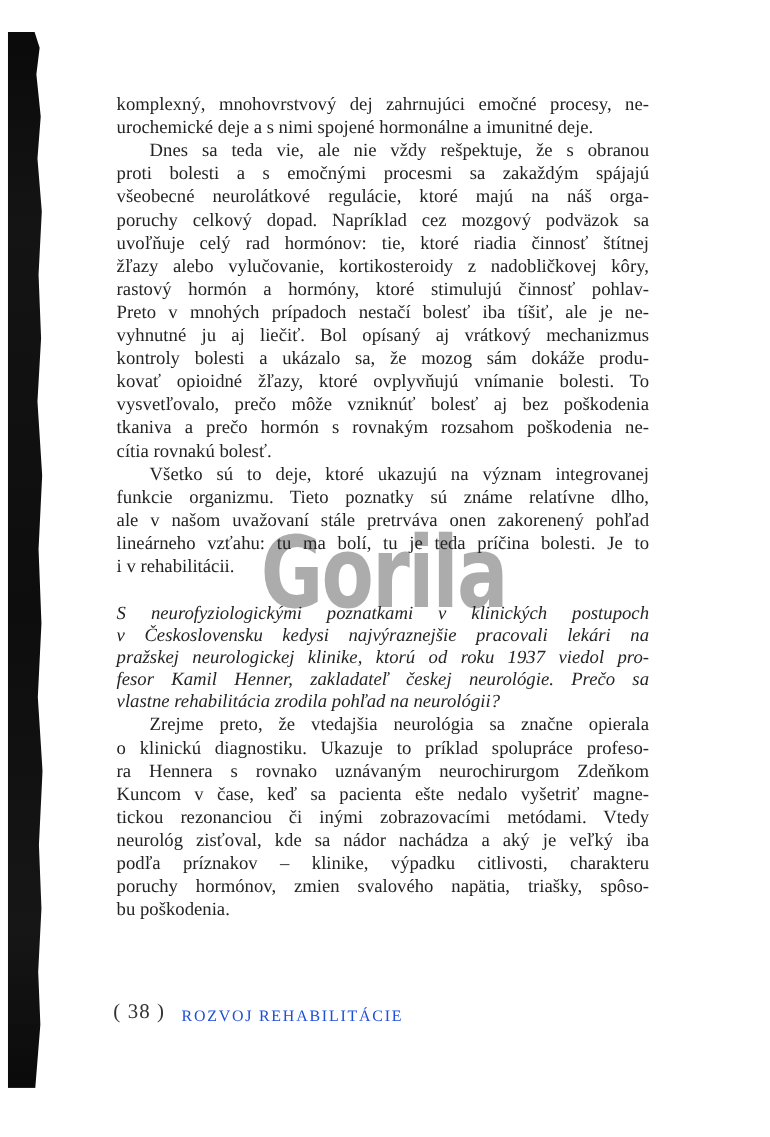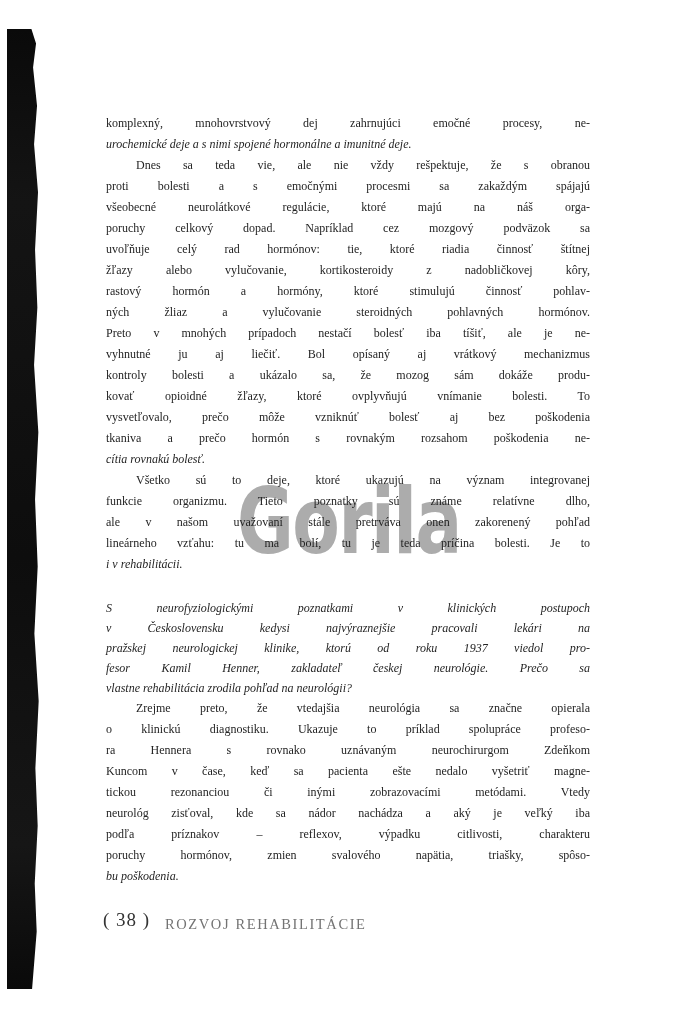--- a/index.html
+++ b/index.html
@@ -32,33 +32,33 @@
     letter-spacing: -2px;
     color: #a5a5a5;
     transform: scaleX(0.77);
     transform-origin: left top;
     z-index: 1;
     opacity: 0.92;
   }
   .text-block {
     position: absolute;
     left: 106px;
-    top: 113px;
+    top: 84px;
     width: 484px;
     z-index: 2;
     color: #242424;
-    font-size: 12px;
+    font-size: 17px;
   }
   .line {
     line-height: 21px;
     text-align: justify;
     text-align-last: justify;
     white-space: normal;
   }
-  .line.lastline { text-align-last: left; font-style: italic; }
+  .line.lastline { text-align-last: left; }
   .line.indent { text-indent: 30px; }
   .para.italic .line {
     font-style: italic;
     line-height: 20px;
   }
   .footer-pagenum {
     position: absolute;
     left: 103px;
     top: 909px;
     z-index: 2;
@@ -66,21 +66,21 @@
     letter-spacing: 1px;
     color: #333333;
   }
   .footer-chapter {
     position: absolute;
     left: 165px;
     top: 916px;
     z-index: 2;
     font-size: 14.5px;
     letter-spacing: 1.6px;
-    color: #737373;
+    color: #1d4ed8;
   }
 </style>
 </head>
 <body>
 
 <div class="page">
   <div class="book-edge"></div>
 
   <div class="watermark">Gorila</div>
 
@@ -90,21 +90,20 @@
         <div class="line lastline">urochemické deje a s nimi spojené hormonálne a imunitné deje.</div>
       </div>
       <div class="para">
         <div class="line indent">Dnes sa teda vie, ale nie vždy rešpektuje, že s obranou</div>
         <div class="line">proti bolesti a s emočnými procesmi sa zakaždým spájajú</div>
         <div class="line">všeobecné neurolátkové regulácie, ktoré majú na náš orga-</div>
         <div class="line">poruchy celkový dopad. Napríklad cez mozgový podväzok sa</div>
         <div class="line">uvoľňuje celý rad hormónov: tie, ktoré riadia činnosť štítnej</div>
         <div class="line">žľazy alebo vylučovanie, kortikosteroidy z nadobličkovej kôry,</div>
         <div class="line">rastový hormón a hormóny, ktoré stimulujú činnosť pohlav-</div>
-        <div class="line">ných žliaz a vylučovanie steroidných pohlavných hormónov.</div>
         <div class="line">Preto v mnohých prípadoch nestačí bolesť iba tíšiť, ale je ne-</div>
         <div class="line">vyhnutné ju aj liečiť. Bol opísaný aj vrátkový mechanizmus</div>
         <div class="line">kontroly bolesti a ukázalo sa, že mozog sám dokáže produ-</div>
         <div class="line">kovať opioidné žľazy, ktoré ovplyvňujú vnímanie bolesti. To</div>
         <div class="line">vysvetľovalo, prečo môže vzniknúť bolesť aj bez poškodenia</div>
         <div class="line">tkaniva a prečo hormón s rovnakým rozsahom poškodenia ne-</div>
         <div class="line lastline">cítia rovnakú bolesť.</div>
       </div>
       <div class="para">
         <div class="line indent">Všetko sú to deje, ktoré ukazujú na význam integrovanej</div>
@@ -120,21 +119,21 @@
         <div class="line">fesor Kamil Henner, zakladateľ českej neurológie. Prečo sa</div>
         <div class="line lastline">vlastne rehabilitácia zrodila pohľad na neurológii?</div>
       </div>
       <div class="para">
         <div class="line indent">Zrejme preto, že vtedajšia neurológia sa značne opierala</div>
         <div class="line">o klinickú diagnostiku. Ukazuje to príklad spolupráce profeso-</div>
         <div class="line">ra Hennera s rovnako uznávaným neurochirurgom Zdeňkom</div>
         <div class="line">Kuncom v čase, keď sa pacienta ešte nedalo vyšetriť magne-</div>
         <div class="line">tickou rezonanciou či inými zobrazovacími metódami. Vtedy</div>
         <div class="line">neurológ zisťoval, kde sa nádor nachádza a aký je veľký iba</div>
-        <div class="line">podľa príznakov – reflexov, výpadku citlivosti, charakteru</div>
+        <div class="line">podľa príznakov – klinike, výpadku citlivosti, charakteru</div>
         <div class="line">poruchy hormónov, zmien svalového napätia, triašky, spôso-</div>
         <div class="line lastline">bu poškodenia.</div>
       </div>
     </div>
 
   <div class="footer-pagenum">( 38 )</div>
 
   <div class="footer-chapter">ROZVOJ REHABILITÁCIE</div>
 </div>
 

